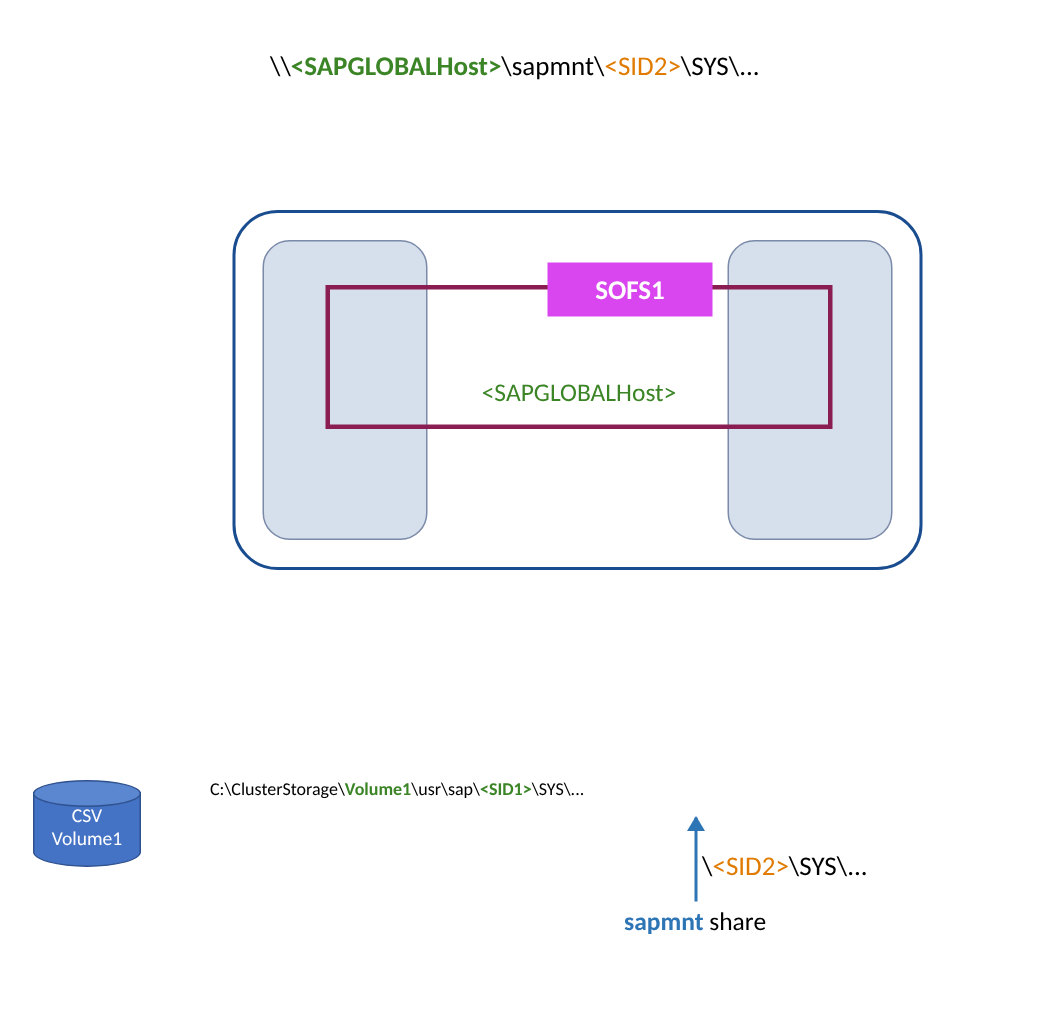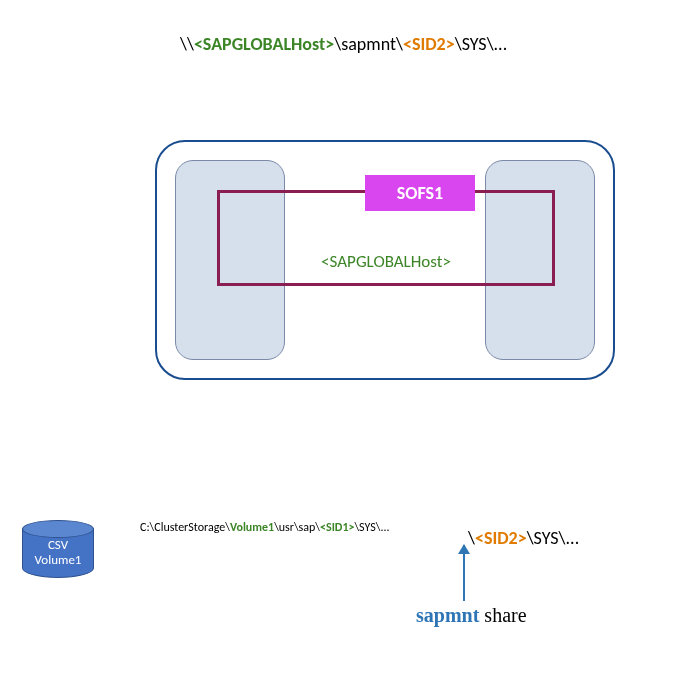--- a/index.html
+++ b/index.html
@@ -16,21 +16,21 @@
       left: 180px;
       font-size: 18px;
       line-height: 1.4;
     }
     .path-line-1, .path-line-2 {
       margin-bottom: 24px;
       white-space: nowrap;
     }
     .seg-black { color: #000; }
     .seg-green { color: #3c8527; font-weight: 600; }
-    .seg-orange { color: #e07b00; font-weight: 700; }
+    .seg-orange { color: #e07b00; font-weight: 400; }
 
     .cluster-box {
       position: absolute;
       top: 140px;
       left: 155px;
       width: 460px;
       height: 240px;
       border: 2px solid #1a4d8f;
       border-radius: 30px;
     }
@@ -119,21 +119,21 @@
 
     .local-path {
       position: absolute;
       top: 520px;
       left: 140px;
       font-size: 12px;
       white-space: nowrap;
     }
     .local-path-2 {
       position: absolute;
-      top: 527px;
+      top: 566px;
       left: 468px;
       font-size: 18px;
       white-space: nowrap;
     }
 
     .arrow {
       position: absolute;
       left: 463px;
       top: 545px;
       width: 2px;
@@ -146,22 +146,21 @@
       top: -1px;
       left: -5px;
       border-left: 6px solid transparent;
       border-right: 6px solid transparent;
       border-bottom: 10px solid #2e75b6;
     }
     .sapmnt-label {
       position: absolute;
       top: 604px;
       left: 416px;
-      font-size: 20px;
-      font-family: Liberation Serif, serif;
+      font-size: 17px;
     }
     .sapmnt-label .blue { color: #2e75b6; font-weight: 600; }
   </style>
 </head>
 <body>
 
 <div class="path-lines">
   <div class="path-line-2">
     <span class="seg-black">\\</span><span class="seg-green">&lt;SAPGLOBALHost&gt;</span><span class="seg-black">\sapmnt\</span><span class="seg-orange">&lt;SID2&gt;</span><span class="seg-black">\SYS\...</span>
   </div>

